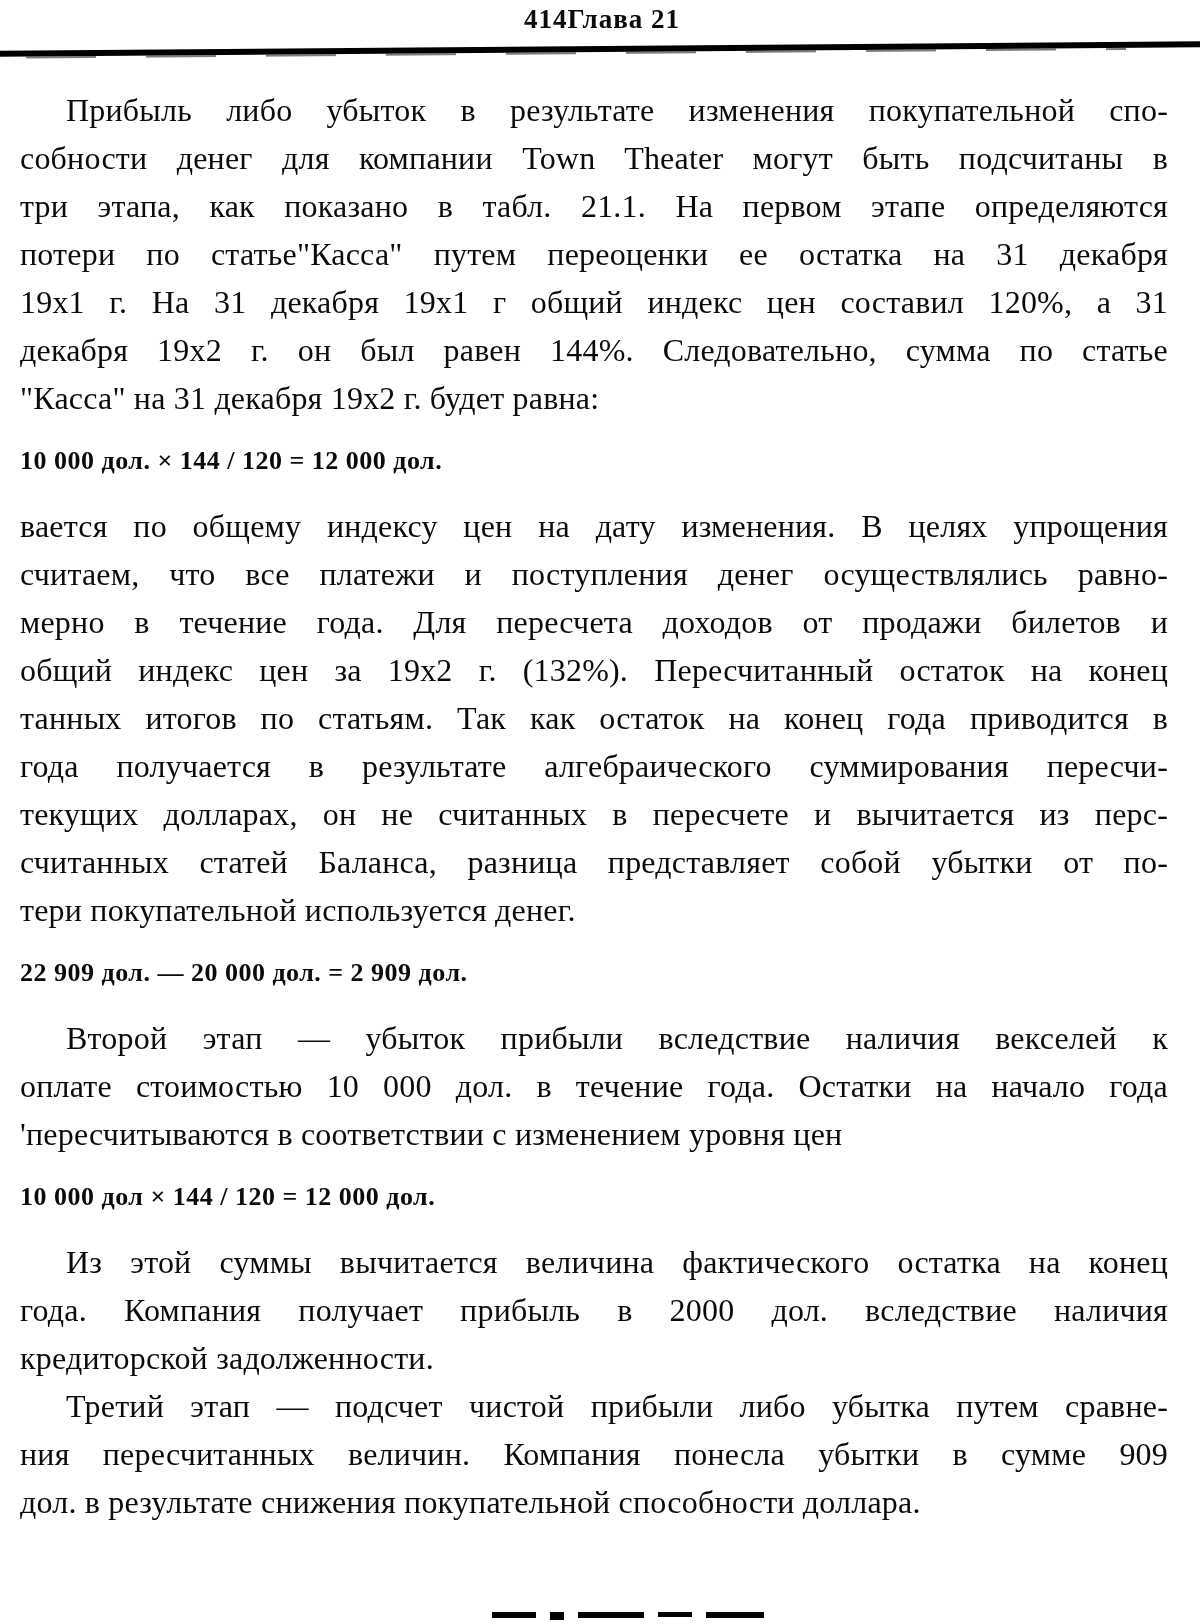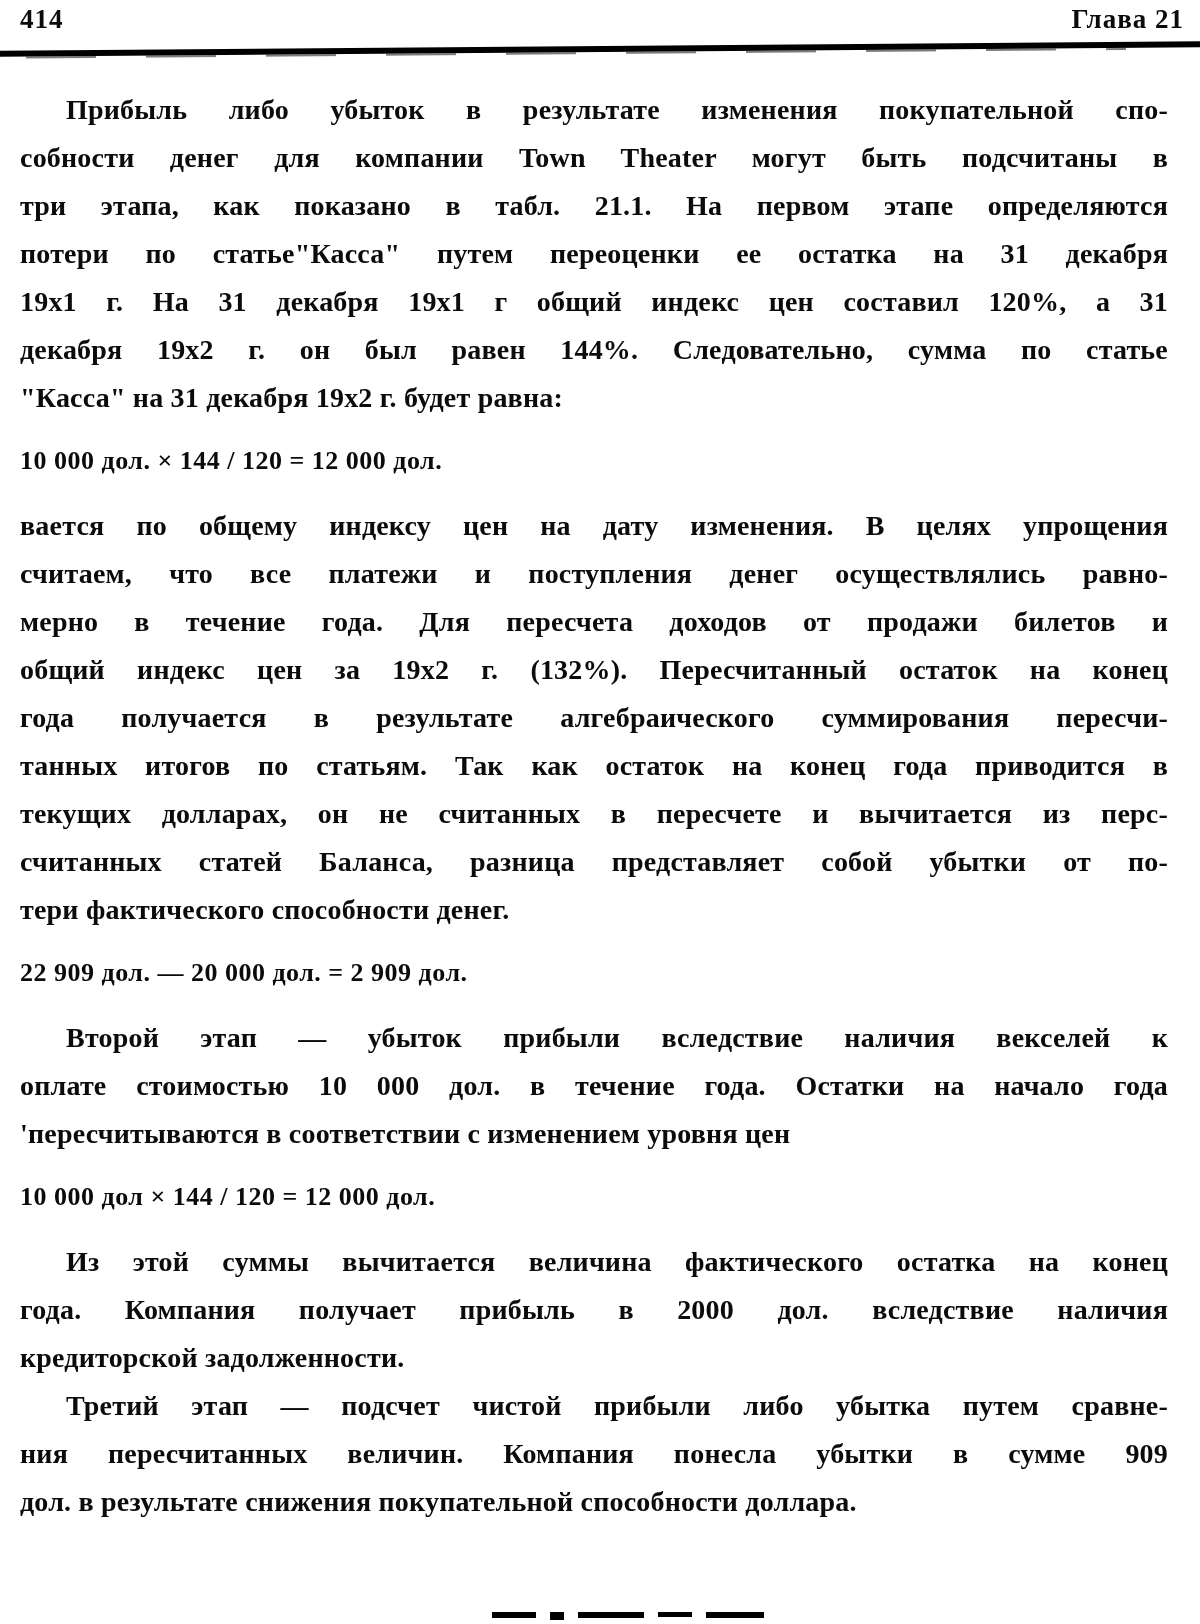--- a/index.html
+++ b/index.html
@@ -21,21 +21,21 @@
     height: 1624px;
     background: #ffffff;
   }
   
   .header {
     position: absolute;
     top: 4px;
     left: 20px;
     right: 16px;
     display: flex;
-    justify-content: space-between;
+    justify-content: center;
     align-items: baseline;
     font-size: 27px;
     font-weight: 700;
     letter-spacing: 1px;
   }
   .header-rule {
     position: absolute;
     top: 46px;
     left: -4px;
     width: 1210px;
@@ -56,22 +56,22 @@
   
   .page-body {
     position: absolute;
     top: 70px;
     left: 20px;
     width: 1148px;
   }
   .para { margin: 0; }
   .para:first-child { margin-top: 16px; }
   .line {
-    font-size: 28px;
-    font-weight: 700;
+    font-size: 32px;
+    font-weight: 400;
     line-height: 48px;
     text-align: justify;
     text-align-last: justify;
     white-space: normal;
     letter-spacing: 0.2px;
   }
   .line.first { text-indent: 46px; }
   .line.last { text-align-last: left; }
   .formula {
     font-size: 26px;
@@ -124,25 +124,25 @@
         <div class="line">19x1 г. На 31 декабря 19x1 г общий индекс цен составил 120%, а 31</div>
         <div class="line">декабря 19x2 г. он был равен 144%. Следовательно, сумма по статье</div>
         <div class="line last">"Касса" на 31 декабря 19x2 г. будет равна:</div>
       </div>
       <div class="formula">10 000 дол. × 144 / 120 = 12 000 дол.</div>
       <div class="para">
         <div class="line">вается по общему индексу цен на дату изменения. В целях упрощения</div>
         <div class="line">считаем, что все платежи и поступления денег осуществлялись равно-</div>
         <div class="line">мерно в течение года. Для пересчета доходов от продажи билетов и</div>
         <div class="line">общий индекс цен за 19x2 г. (132%). Пересчитанный остаток на конец</div>
+        <div class="line">танных итогов по статьям. Так как остаток на конец года приводится в</div>
         <div class="line">года получается в результате алгебраического суммирования пересчи-</div>
-        <div class="line">танных итогов по статьям. Так как остаток на конец года приводится в</div>
         <div class="line">текущих долларах, он не считанных в пересчете и вычитается из перс-</div>
         <div class="line">считанных статей Баланса, разница представляет собой убытки от по-</div>
-        <div class="line last">тери фактического способности денег.</div>
+        <div class="line last">тери покупательной используется денег.</div>
       </div>
       <div class="formula">22 909 дол. — 20 000 дол. = 2 909 дол.</div>
       <div class="para">
         <div class="line first">Второй этап — убыток прибыли вследствие наличия векселей к</div>
         <div class="line">оплате стоимостью 10 000 дол. в течение года. Остатки на начало года</div>
         <div class="line last">'пересчитываются в соответствии с изменением уровня цен</div>
       </div>
       <div class="formula">10 000 дол × 144 / 120 = 12 000 дол.</div>
       <div class="para">
         <div class="line first">Из этой суммы вычитается величина фактического остатка на конец</div>

